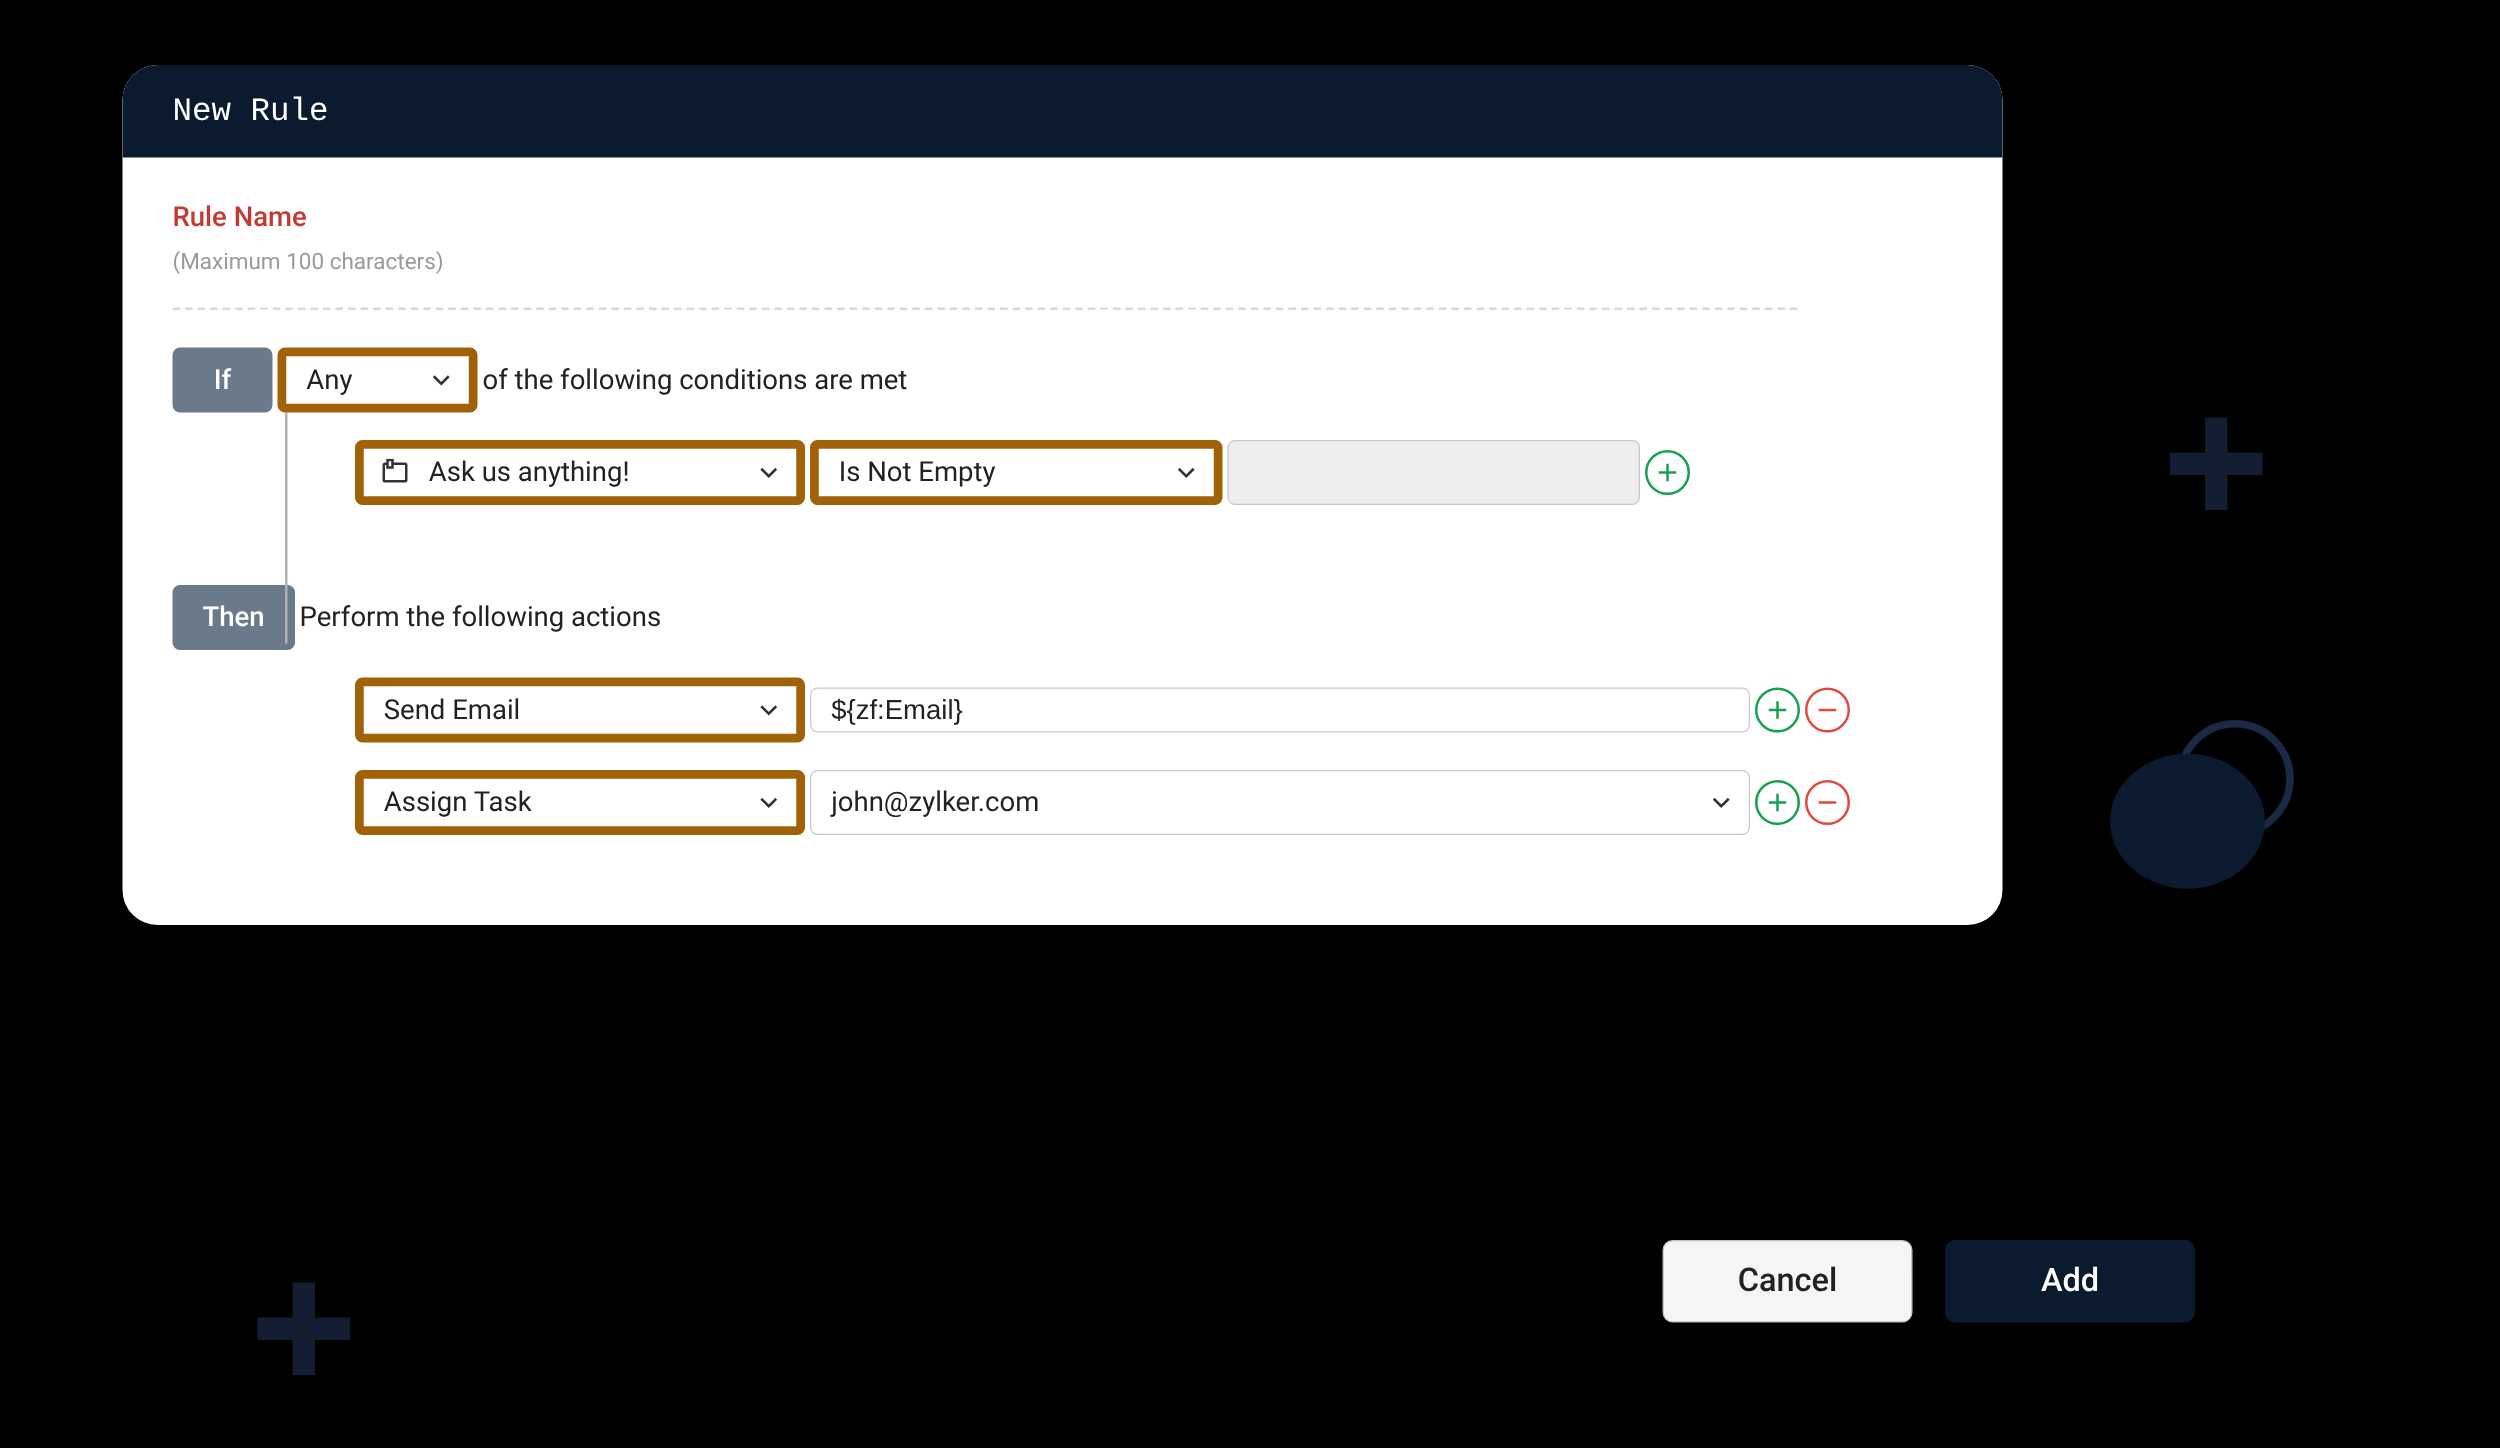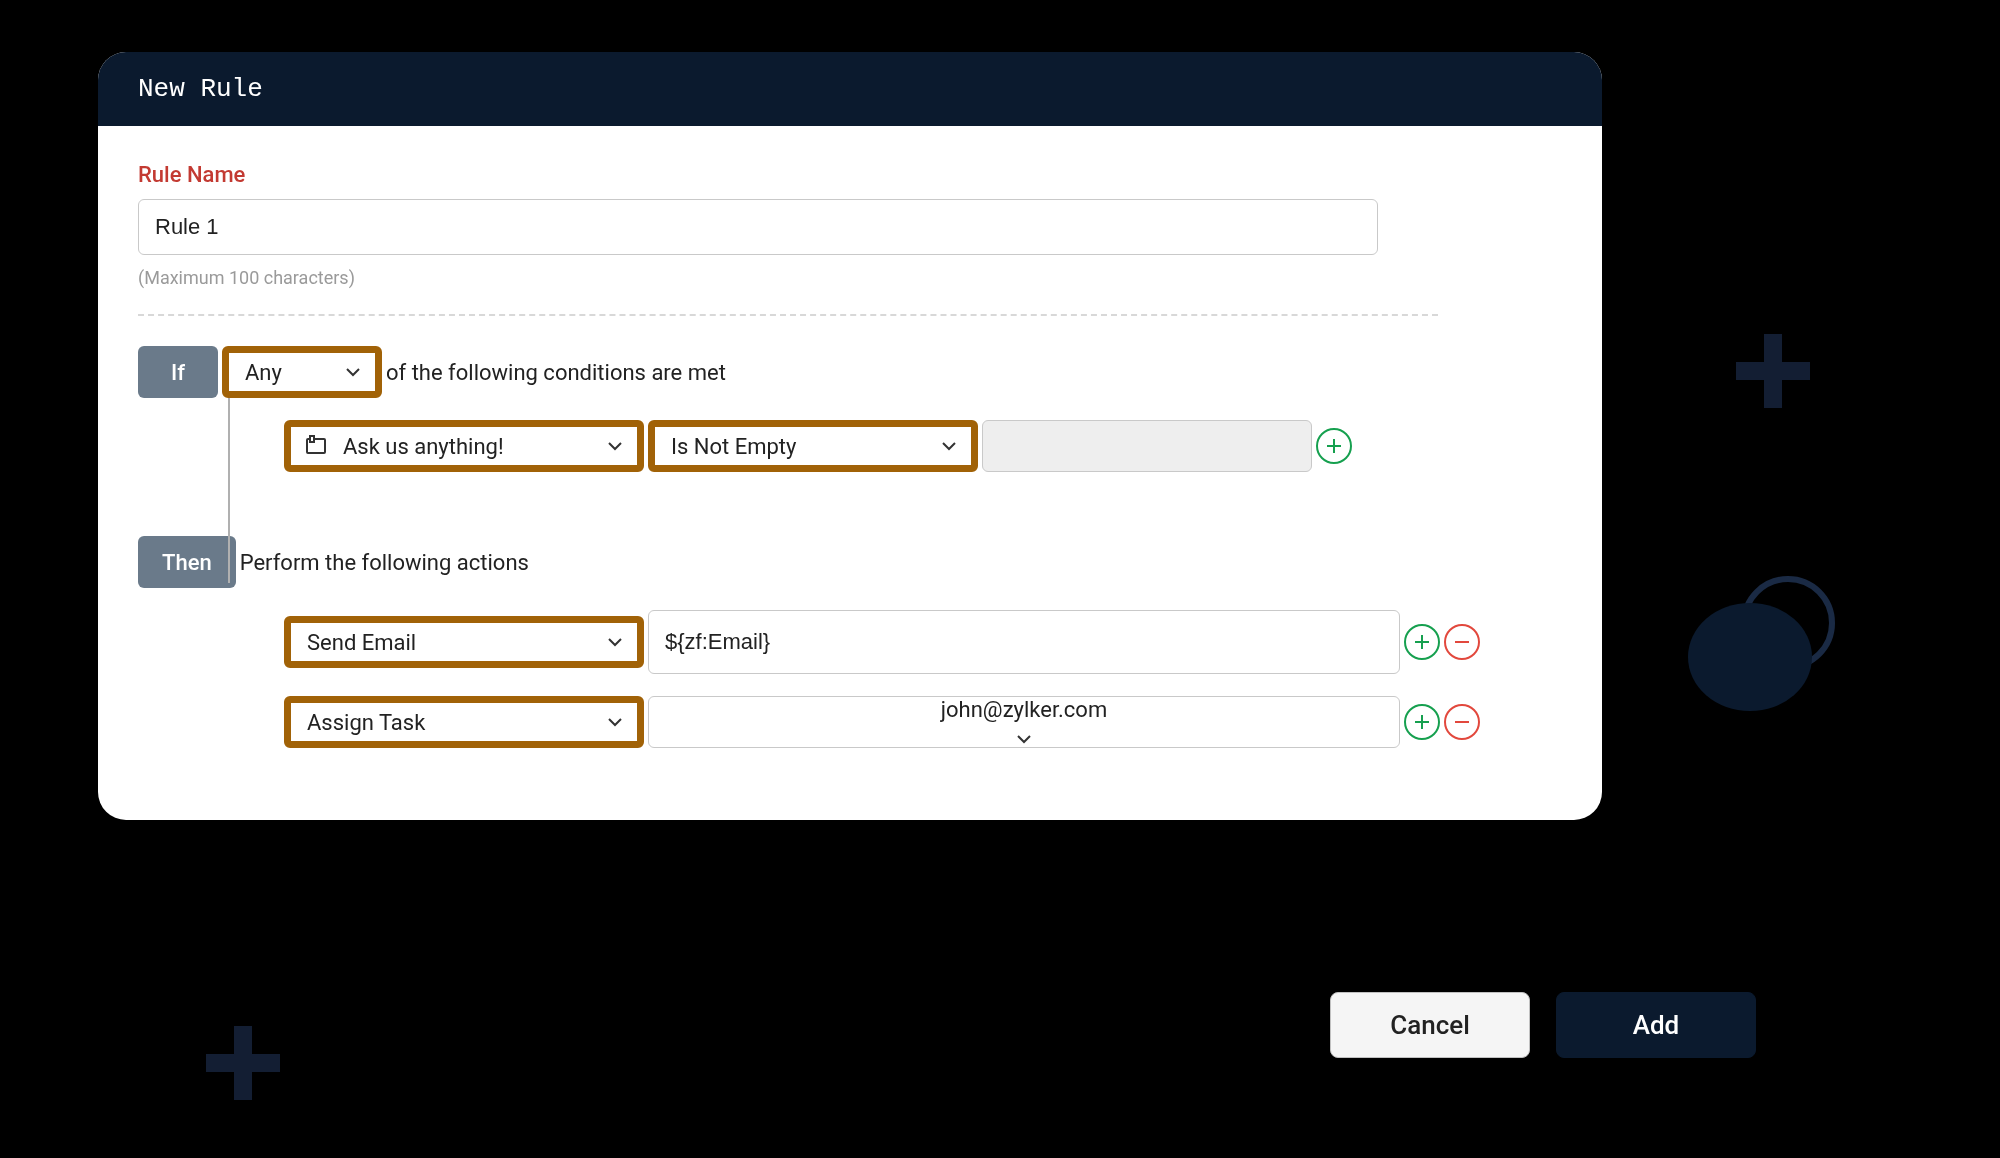--- a/index.html
+++ b/index.html
@@ -132,42 +132,41 @@
 
   .disabled-input {
     height: 52px;
     width: 330px;
     border: 1px solid #c9c9c9;
     border-radius: 6px;
     background: #eeeeee;
   }
 
   .value-input {
-    height: 64px;
+    height: 36px;
     border: 1px solid #c9c9c9;
     border-radius: 6px;
     background: #fff;
     font-size: 22px;
     padding: 0 16px;
     color: #222;
     flex: 0 0 auto;
   }
 
   .value-select {
     display: inline-flex;
     align-items: center;
     justify-content: space-between;
     height: 52px;
     border: 1px solid #c9c9c9;
     border-radius: 6px;
     background: #fff;
     font-size: 22px;
     color: #222;
     cursor: pointer;
-    flex-direction: column;
   }
   .value-select .sb-text { padding: 0 16px; flex:1; }
   .value-select .chev { padding: 0 14px; }
 
   .icon-btn {
     width: 36px;
     height: 36px;
     border-radius: 50%;
     display: inline-flex;
     align-items: center;
@@ -249,21 +248,20 @@
   </svg>
 </div>
 
 <div class="dialog">
 
   <div class="dialog-header">New Rule</div>
 
   <div class="dialog-body">
 
     <div class="field-label">Rule Name</div>
-    <input class="text-input" type="text" value="Rule 1" style="">
     <div class="helper-text">(Maximum 100 characters)</div>
 
     <hr class="divider">
 
     <div class="logic-area">
       <div class="connector"></div>
 
       <div class="logic-row">
         <span class="tag">If</span>
         <div class="select-box" style="width:160px;">

